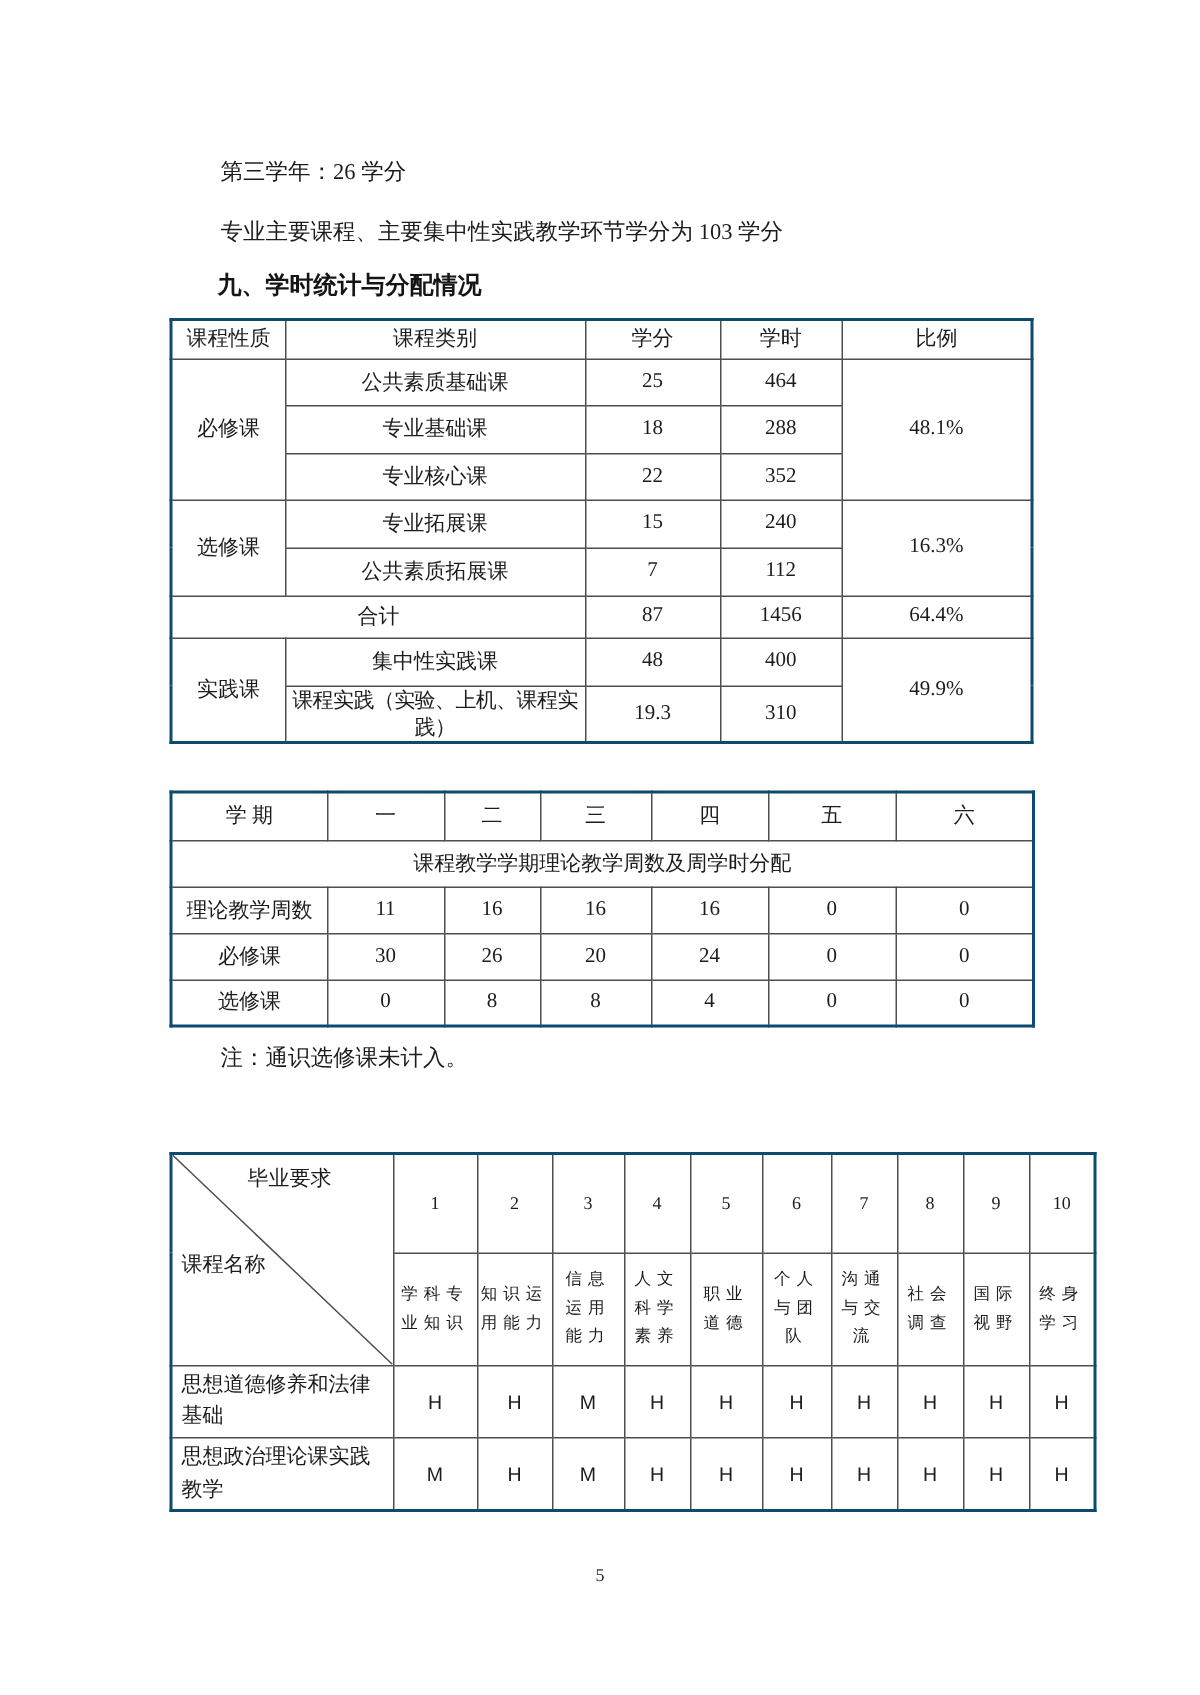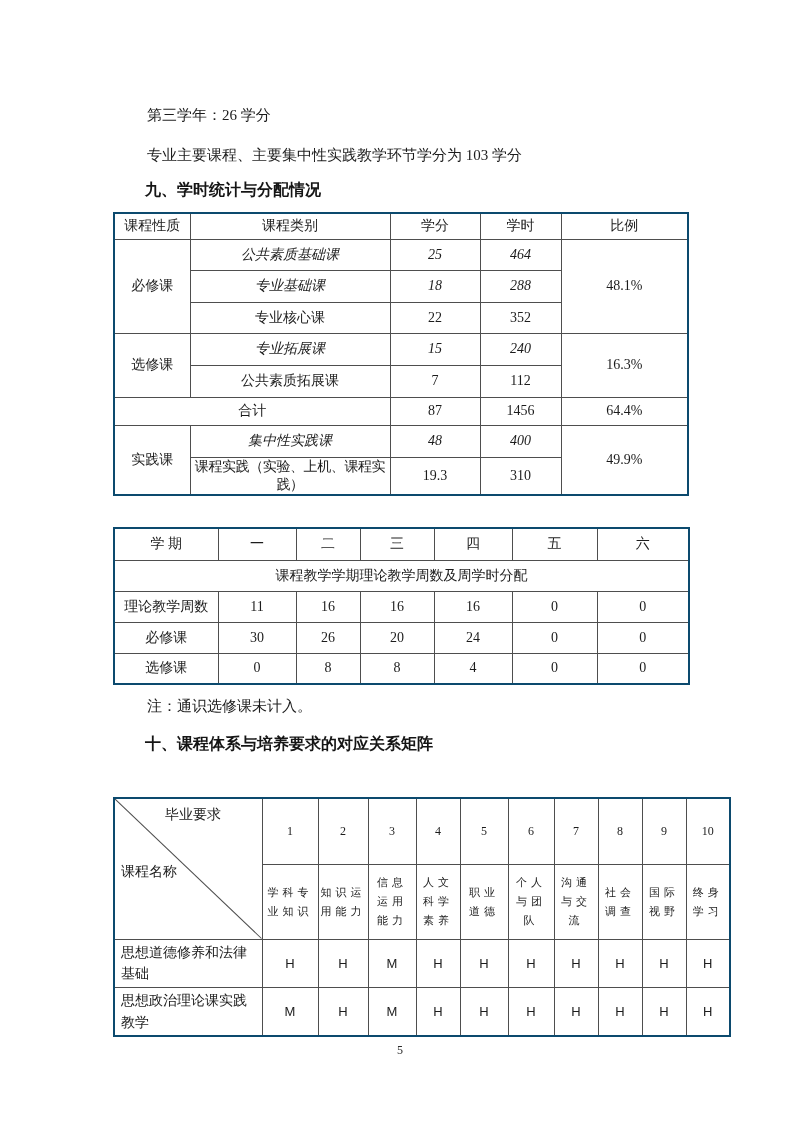--- a/index.html
+++ b/index.html
@@ -41,21 +41,21 @@
   table.t td {
     border: 1px solid #4e4e4e;
     text-align: center;
     vertical-align: middle;
     font-size: 14px;
     color: #1c1c1c;
     padding: 0;
     overflow: hidden;
   }
   td.cell-left { text-align: left; padding-left: 10px; margin-top: 20px; }
-  td.lbb { border-bottom: 1px solid #9a9a9a; font-style: italic; }
+  td.lbb { border-bottom: 1px solid #9a9a9a; }
   td.lbt { border-top: 1px solid #9a9a9a; }
   td.compressed { font-size: 12px; letter-spacing: -0.4px; padding-left: 8px; }
   
   table.mt td.num-cell { font-size: 12px; }
   table.mt td.col-label {
     font-size: 11px;
     letter-spacing: 4px;
     line-height: 1.7;
     padding: 2px 2px;
   }
@@ -206,23 +206,22 @@
       <td>8</td>
       <td>8</td>
       <td>4</td>
       <td>0</td>
       <td>0</td>
     </tr>
   </tbody>
     </table>
 
   <p class="body-text" style="top:697px">注：通识选修课未计入。</p>
-  <h2 class="section-heading" style="top:734px">十、课程体系与培养要求的对应关系矩阵</h2>
-
-  <table class="t mt" style="top:797px;left:113px;width:616px">
+
+  <table class="t mt" style="top:768px;left:113px;width:616px">
     <colgroup>
       <col style="width:148px">
         <col style="width:56px">
         <col style="width:50px">
         <col style="width:48px">
         <col style="width:44px">
         <col style="width:48px">
         <col style="width:46px">
         <col style="width:44px">
         <col style="width:44px">

